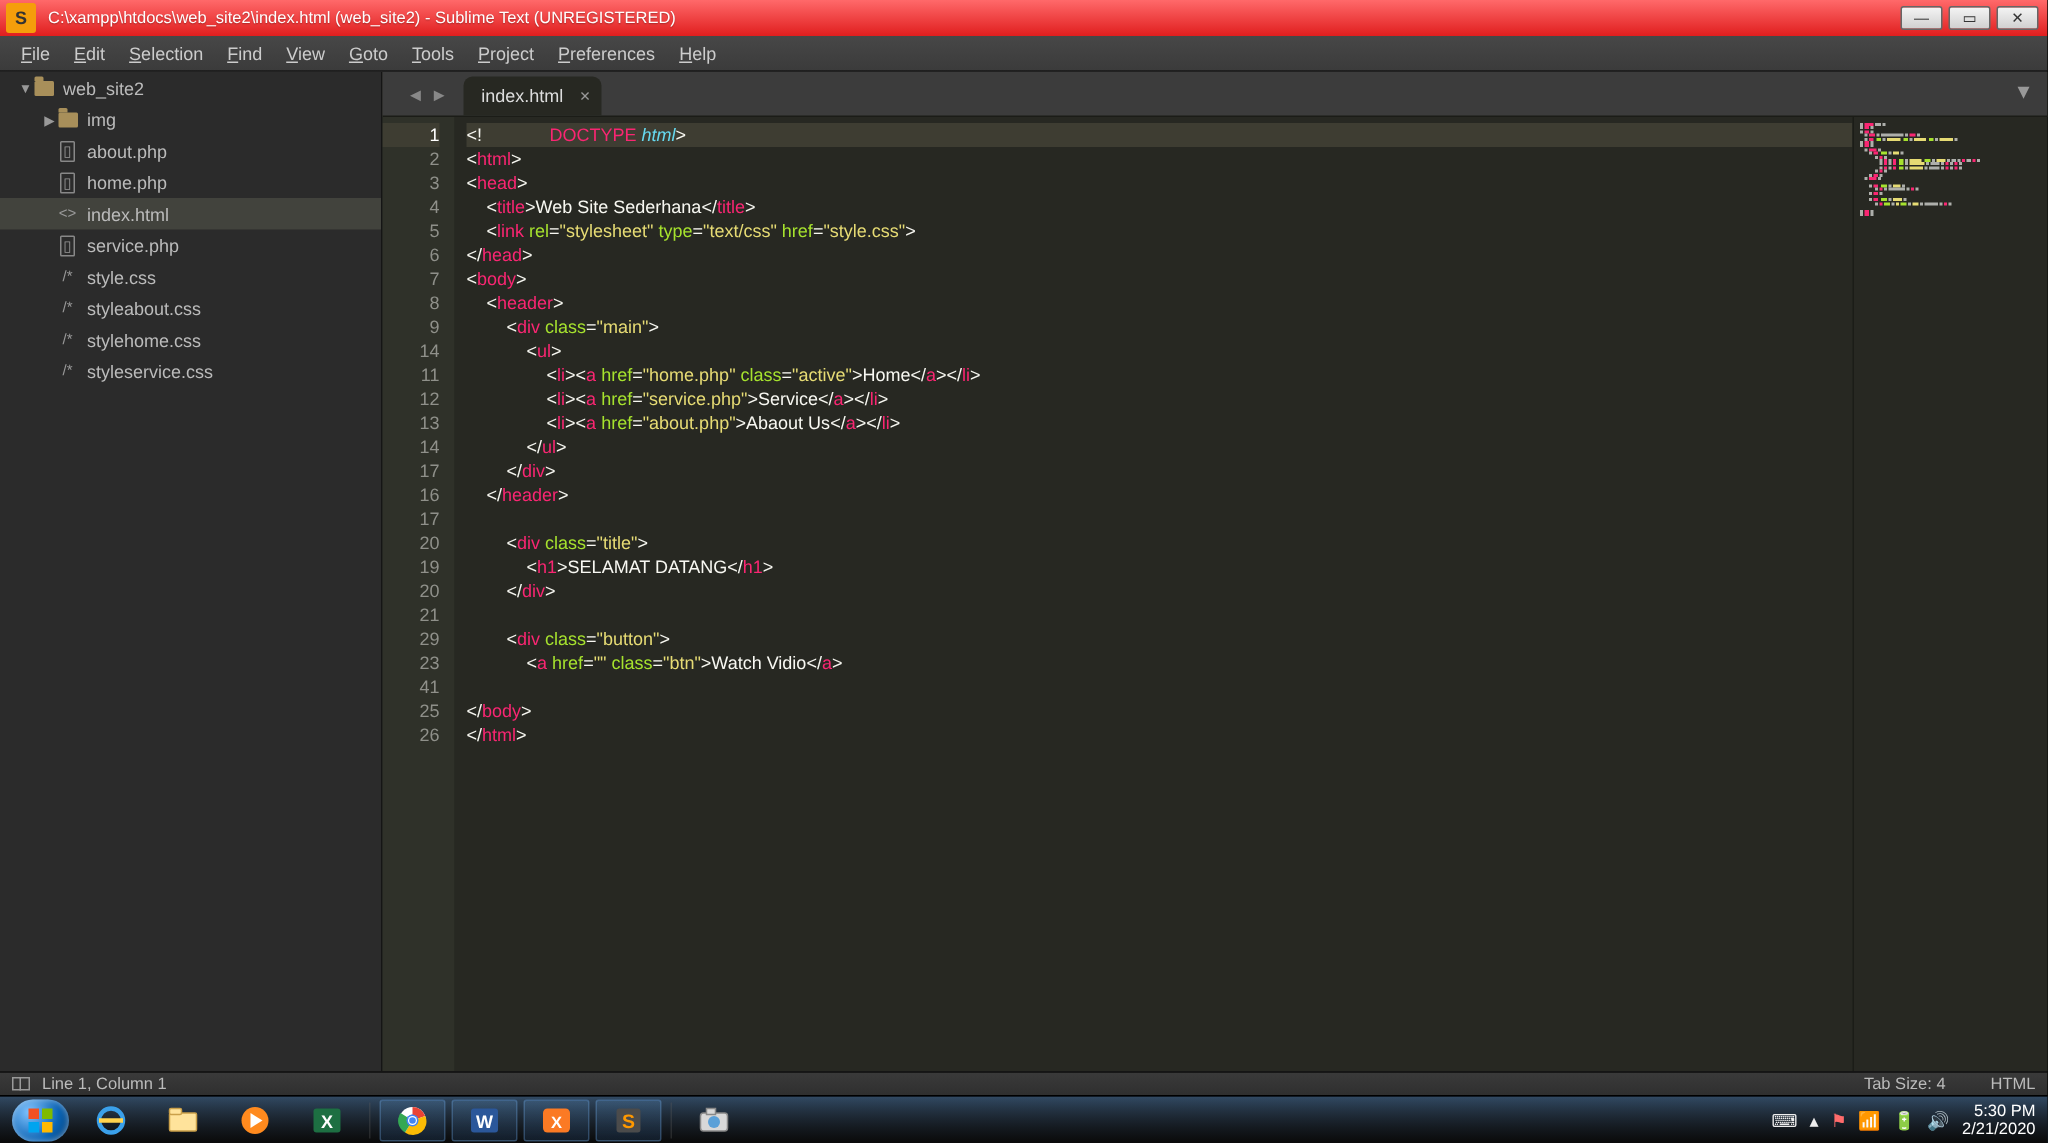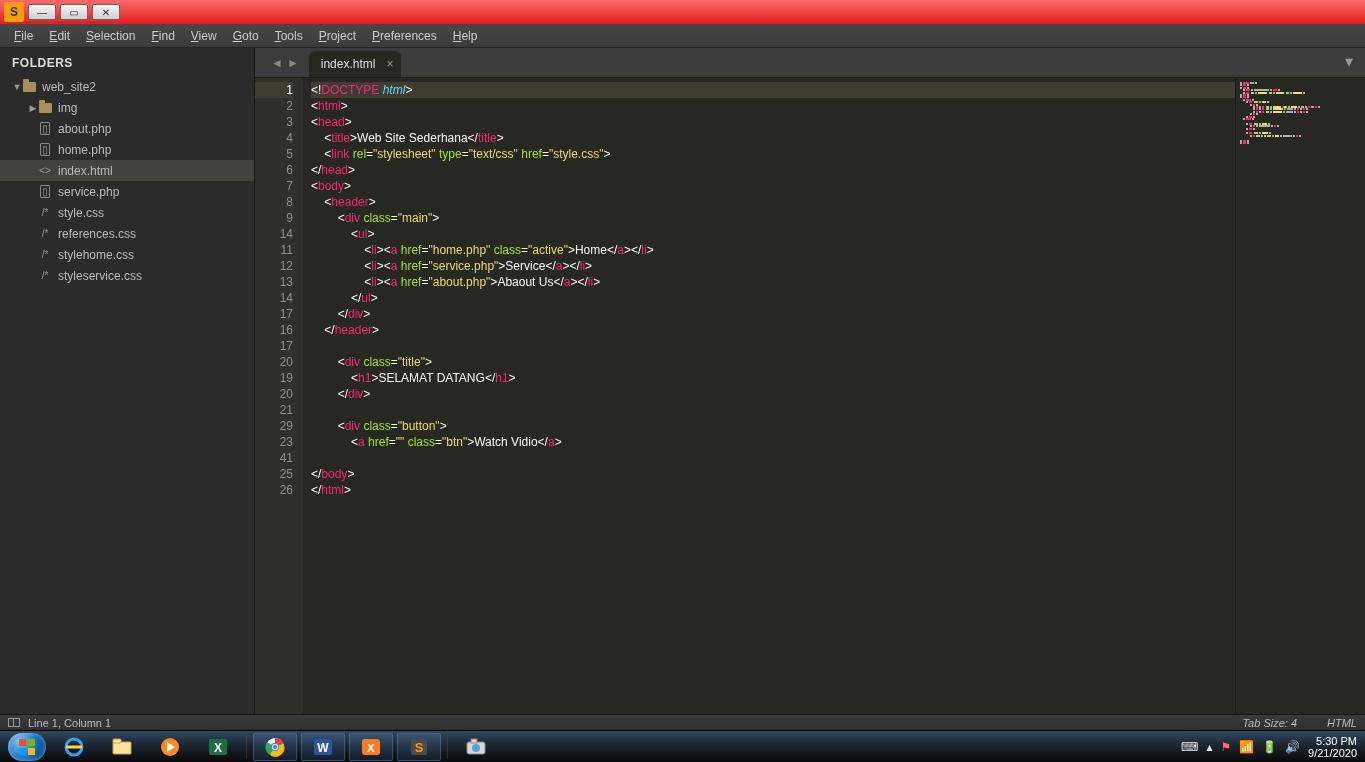--- a/index.html
+++ b/index.html
@@ -38,30 +38,30 @@
 .tabbar .tab-overflow{ margin-left:auto; color:#999; padding:6px 12px; cursor:pointer;}
 
 
 .codewrap{ flex:1; display:flex; position:relative; overflow:hidden; }
 .gutter{ width:48px; background:#2f3129; text-align:right; color:#8f908a; font-family:Consolas,monospace; font-size:12px; padding:4px 10px 0 0; line-height:16px;}
 .gutter .ln{height:16px;}
 .gutter .ln.active{ background:#3e3d32; color:#fff;}
 .code{ flex:1; background:#272822; font-family:Consolas,monospace; font-size:12px; line-height:16px; color:#f8f8f2; padding:4px 0 0 8px; white-space:pre; position:relative;}
 .code .line{ height:16px; }
 .code .line.active{background:#3e3d32;}
-.tag{color:#f92672;} .attr{color:#a6e22e;} .str{color:#e6db74;} .punct{color:#f8f8f2;} .doctype{color:#66d9ef; font-style:italic;} .dpink{color:#f92672;}
+.tag{color:#f92672;} .attr{color:#a6e22e;} .str{color:#e6db74;} .punct{color:#f8f8f2;} .doctype{color:#66d9ef; font-style:italic;} .dpink{color:#f92672;margin-left:45px;}
 
 
 .minimap{ width:130px; background:#272822; position:relative; border-left:1px solid #1b1c17;}
 .mini-line{ position:absolute; height:2px;}
 
 
 .statusbar{ height:16px; background: linear-gradient(#3a3a3a,#2f2f2f); display:flex; align-items:center; color:#bbb; font-size:11px; padding:0 8px; border-top:1px solid #151515;}
 .statusbar .sb-left{display:flex; align-items:center; gap:8px;}
-.statusbar .sb-right{margin-left:auto; display:flex; align-items:center; gap:30px;font-style:italic;}
+.statusbar .sb-right{margin-left:auto; display:flex; align-items:center; gap:30px;}
 .sb-ico{width:12px; height:9px; border:1px solid #999; position:relative;}
 .sb-ico::after{content:""; position:absolute; left:4px; top:-1px; bottom:-1px; width:1px; background:#999;}
 
 
 .taskbar{ height:32px; background: linear-gradient(#2a2a2a88, #0a0a0a), linear-gradient(#3a6ea5,#1e3d5c); display:flex; align-items:center; padding:0 4px; border-top:1px solid #000;}
 .start-orb{ width:38px; height:28px; border-radius:14px; background: radial-gradient(circle at 30% 30%, #7fc3ff, #0a63b4 60%, #053a6c); margin:0 4px; display:flex; align-items:center; justify-content:center; box-shadow: inset 0 0 4px #fff8; cursor:pointer;}
 .tb-item{ width:44px; height:28px; margin:0 2px; border-radius:2px; display:flex; align-items:center; justify-content:center; cursor:pointer;}
 .tb-item.running{ background: linear-gradient(#69a5dd33,#2e5f9c33); border:1px solid #6aa0d855;}
 .tb-sep{width:1px; height:24px; background:#5a5a5a55; margin:0 4px;}
 .tray{ margin-left:auto; display:flex; align-items:center; color:#fff; gap:8px; padding-right:4px;}
@@ -70,20 +70,21 @@
 
 
 .ico-folder{ width:13px;height:10px;background:#a88f5a;border-radius:1px;position:relative;display:inline-block;}
 .ico-folder::before{content:"";position:absolute;top:-3px;left:0;width:6px;height:3px;background:#a88f5a;border-radius:1px 1px 0 0;}
 </style>
 </head>
 <body>
 
 <div class="titlebar">
   <div class="appicon">S</div>
+  <div class="title-text">C:\xampp\htdocs\web_site2\index.html (web_site2) - Sublime Text (UNREGISTERED)</div>
   <div class="win-btns">
     <div class="win-btn">—</div>
     <div class="win-btn">▭</div>
     <div class="win-btn">✕</div>
   </div>
 </div>
 
 <div class="menubar" id="menubar">
     <span class="menu-item"><u>F</u>ile</span>
     <span class="menu-item"><u>E</u>dit</span>
@@ -92,21 +93,20 @@
     <span class="menu-item"><u>V</u>iew</span>
     <span class="menu-item"><u>G</u>oto</span>
     <span class="menu-item"><u>T</u>ools</span>
     <span class="menu-item"><u>P</u>roject</span>
     <span class="menu-item"><u>P</u>references</span>
     <span class="menu-item"><u>H</u>elp</span>
   </div>
 
 <div class="main">
   <div class="sidebar">
-    <div class="sidebar-header">FOLDERS</div>
     <div class="tree" id="tree">
         <div class="tree-row indent0">
           <span class="arrow">▼</span>
           <span class="ico">
             <span class="ico-folder"></span>
           </span>
           <span>web_site2</span>
         </div>
         <div class="tree-row indent1">
           <span class="arrow">▶</span>
@@ -148,21 +148,21 @@
           <span class="ico">
             <span style="font-size:10px;">/*</span>
           </span>
           <span>style.css</span>
         </div>
         <div class="tree-row indent1">
           <span class="arrow"></span>
           <span class="ico">
             <span style="font-size:10px;">/*</span>
           </span>
-          <span>references.css</span>
+          <span>styleabout.css</span>
         </div>
         <div class="tree-row indent1">
           <span class="arrow"></span>
           <span class="ico">
             <span style="font-size:10px;">/*</span>
           </span>
           <span>stylehome.css</span>
         </div>
         <div class="tree-row indent1">
           <span class="arrow"></span>
@@ -453,16 +453,16 @@
 
   <div class="tray">
     <span class="tray-ico">⌨</span>
     <span class="tray-ico">▴</span>
     <span class="tray-ico" style="color:#ff6b6b">⚑</span>
     <span class="tray-ico">📶</span>
     <span class="tray-ico">🔋</span>
     <span class="tray-ico">🔊</span>
     <div class="clock">
       <div>5:30 PM</div>
-      <div>9/21/2020</div>
+      <div>2/21/2020</div>
     </div>
   </div>
 </div>
 
 </body></html>

